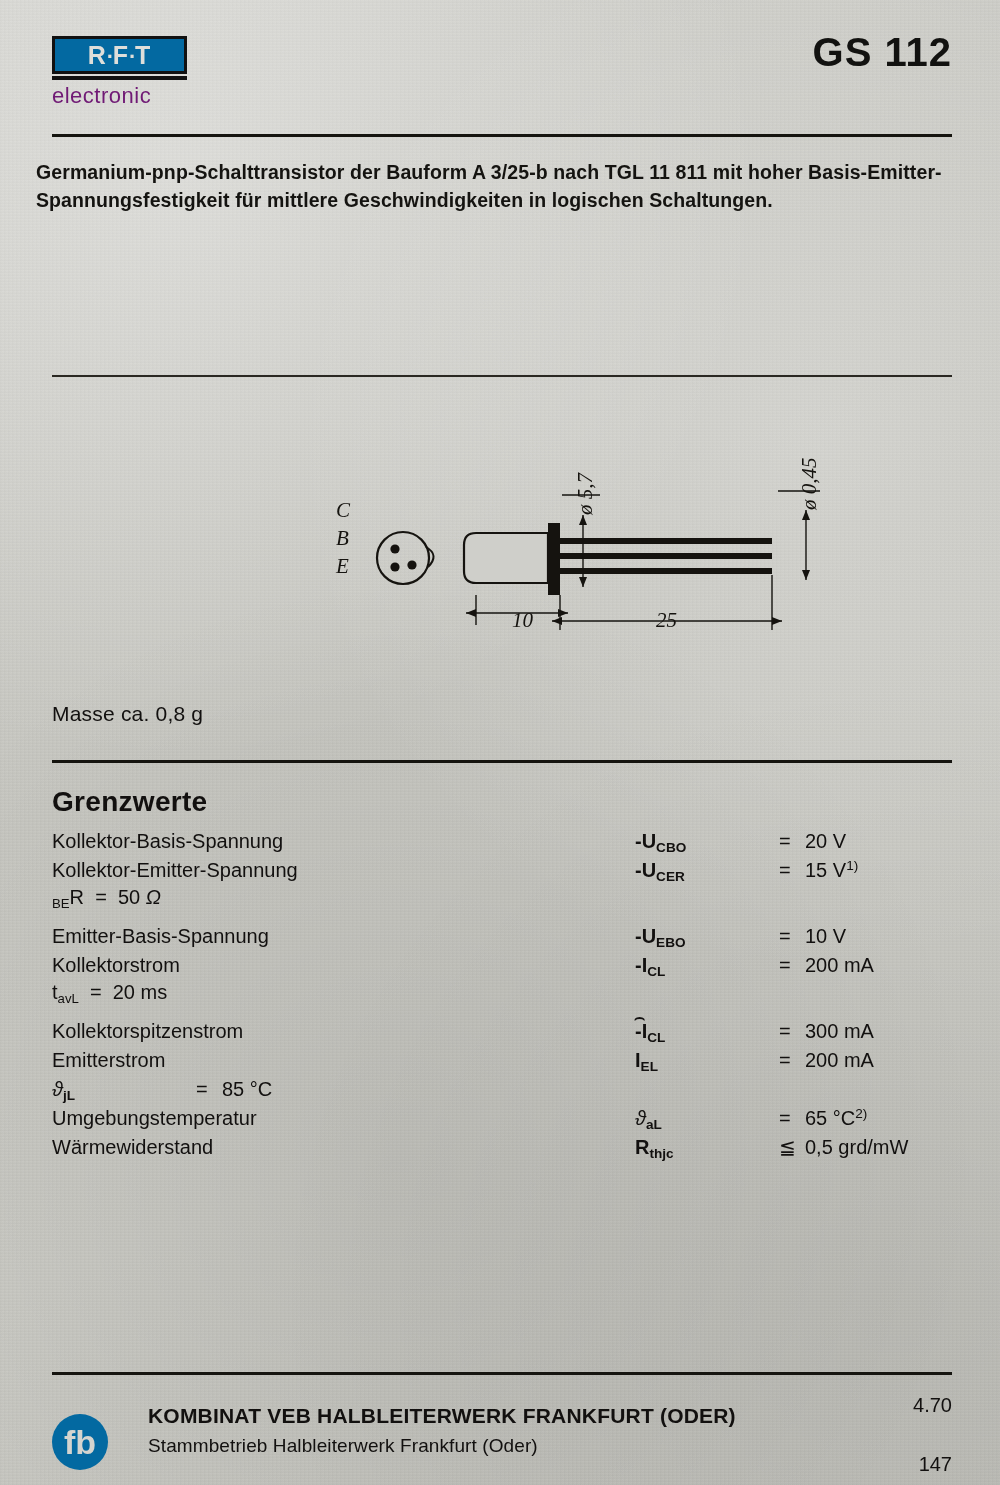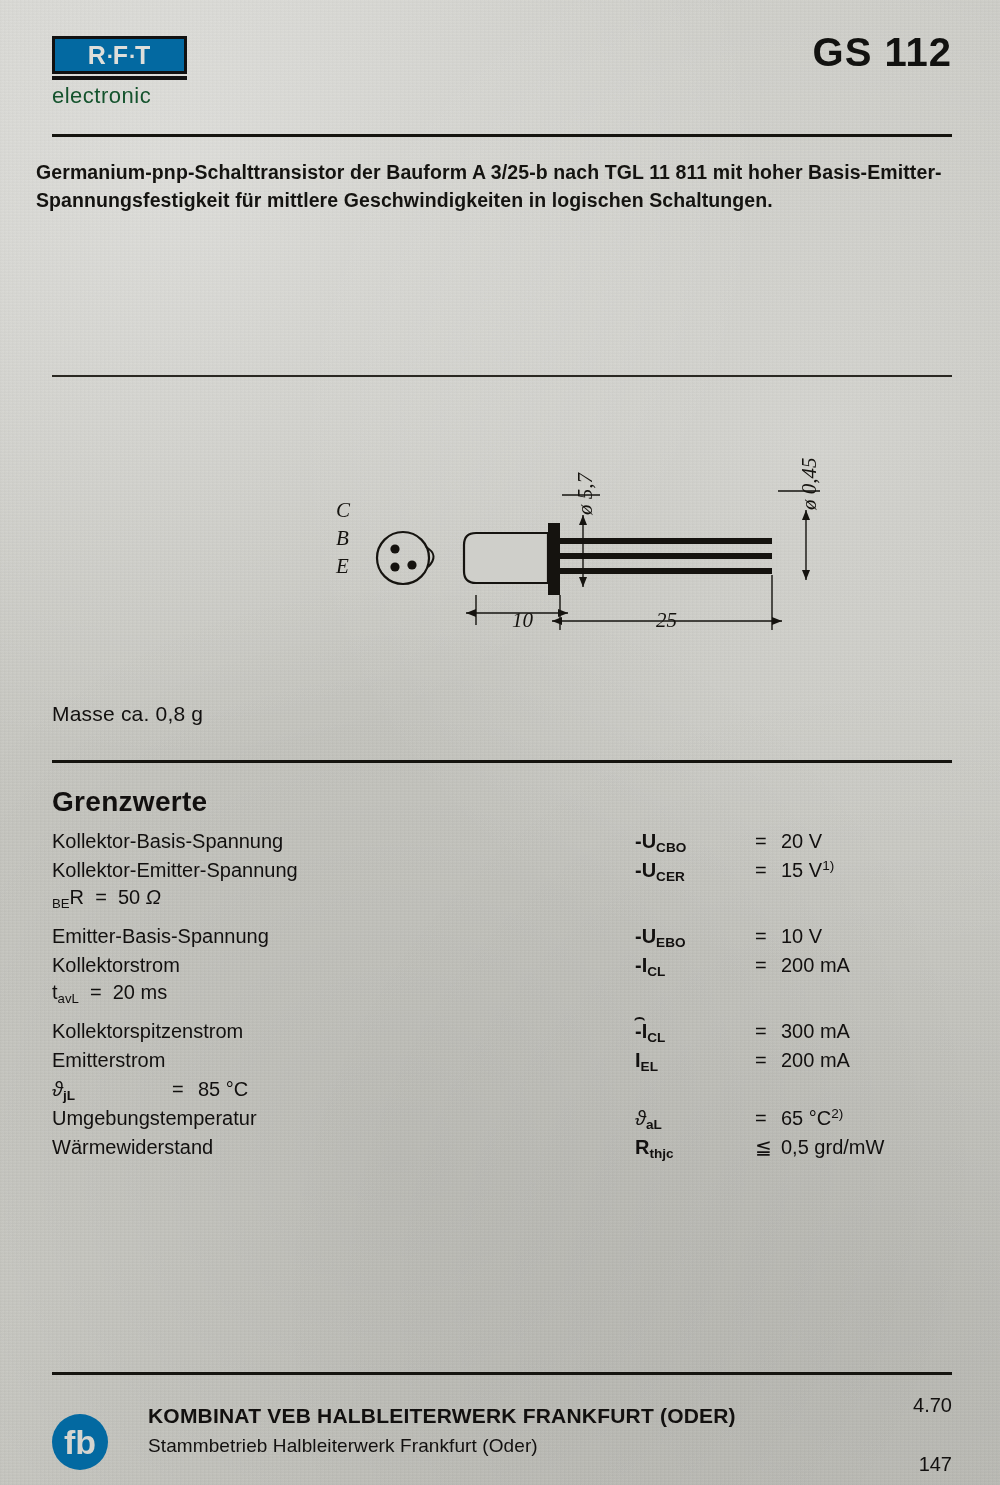--- a/index.html
+++ b/index.html
@@ -70,21 +70,21 @@
   .rft-underline {
     width: 135px;
     height: 4px;
     background: #111;
     margin-top: 2px;
   }
   .electronic {
     font-size: 22px;
     letter-spacing: 0.5px;
     margin-top: 3px;
-    color: #14532d;
+    color: #701a75;
   }
   .type-no {
     position: absolute;
     right: 48px;
     top: 30px;
     font-size: 40px;
     font-weight: 700;
     letter-spacing: 1px;
     color: #121210;
   }
@@ -167,20 +167,21 @@
     line-height: 1.3;
   }
   .lim-sym {
     width: 120px;
     font-weight: 700;
     line-height: 1.3;
   }
   .lim-val {
     flex: 1;
     line-height: 1.3;
+    margin-left: 24px;
   }
   .eq {
     display: inline-block;
     width: 26px;
   }
   sub {
     font-size: 0.68em;
     font-weight: 700;
     vertical-align: baseline;
     position: relative;

